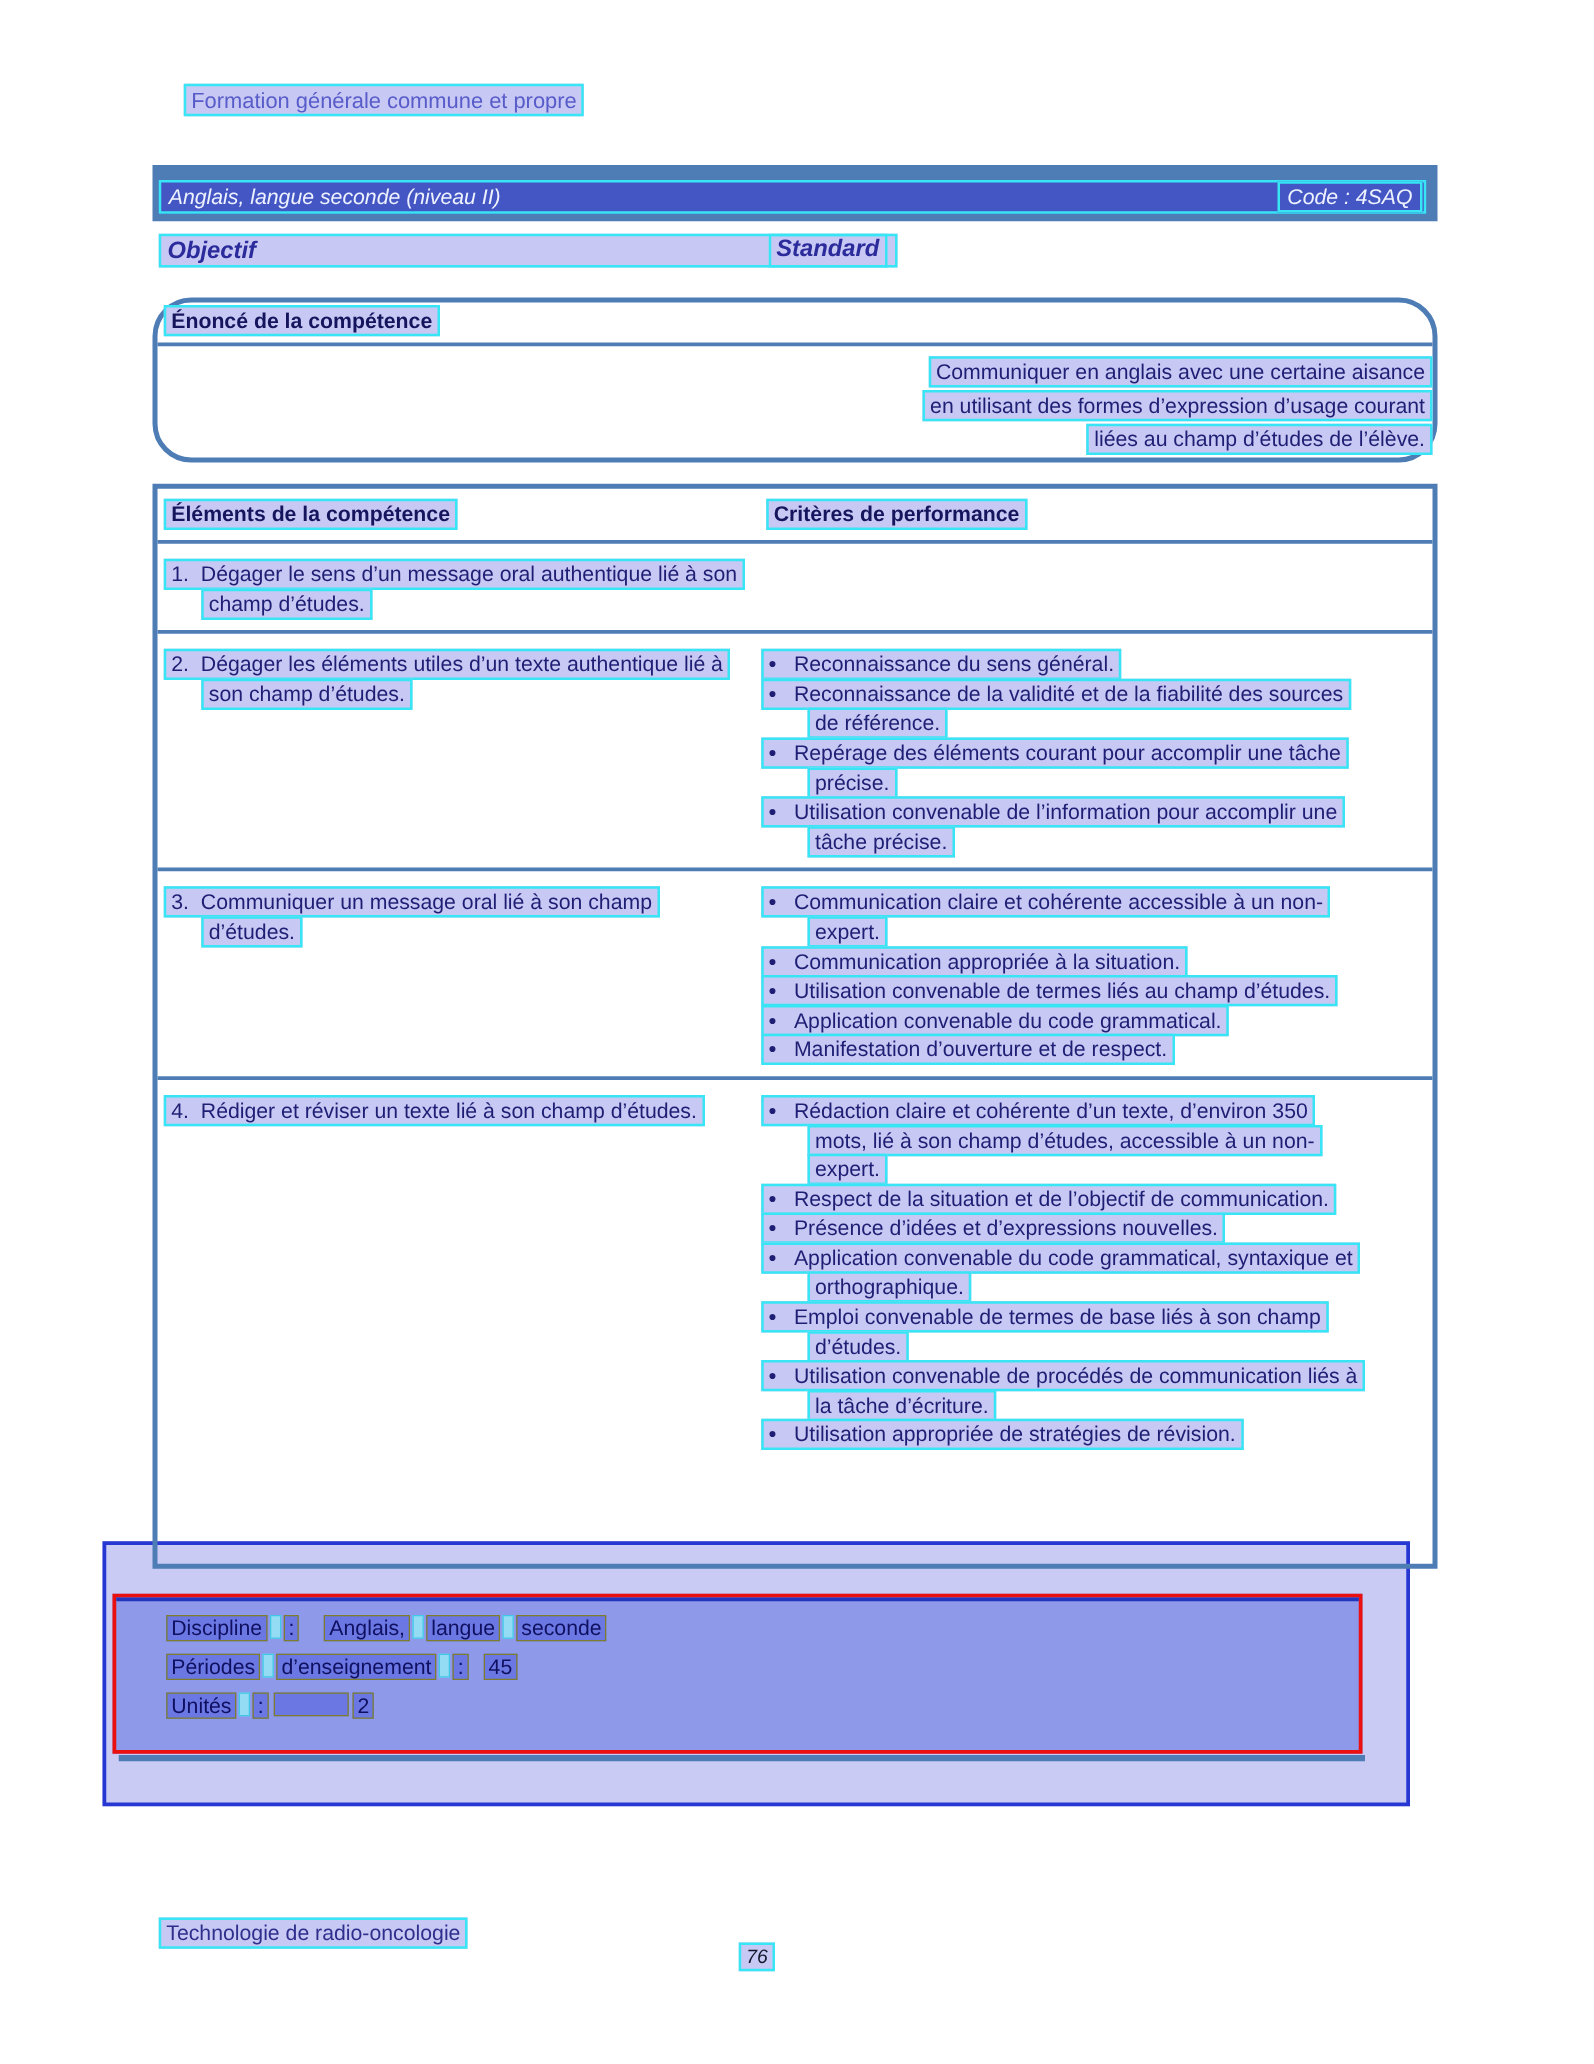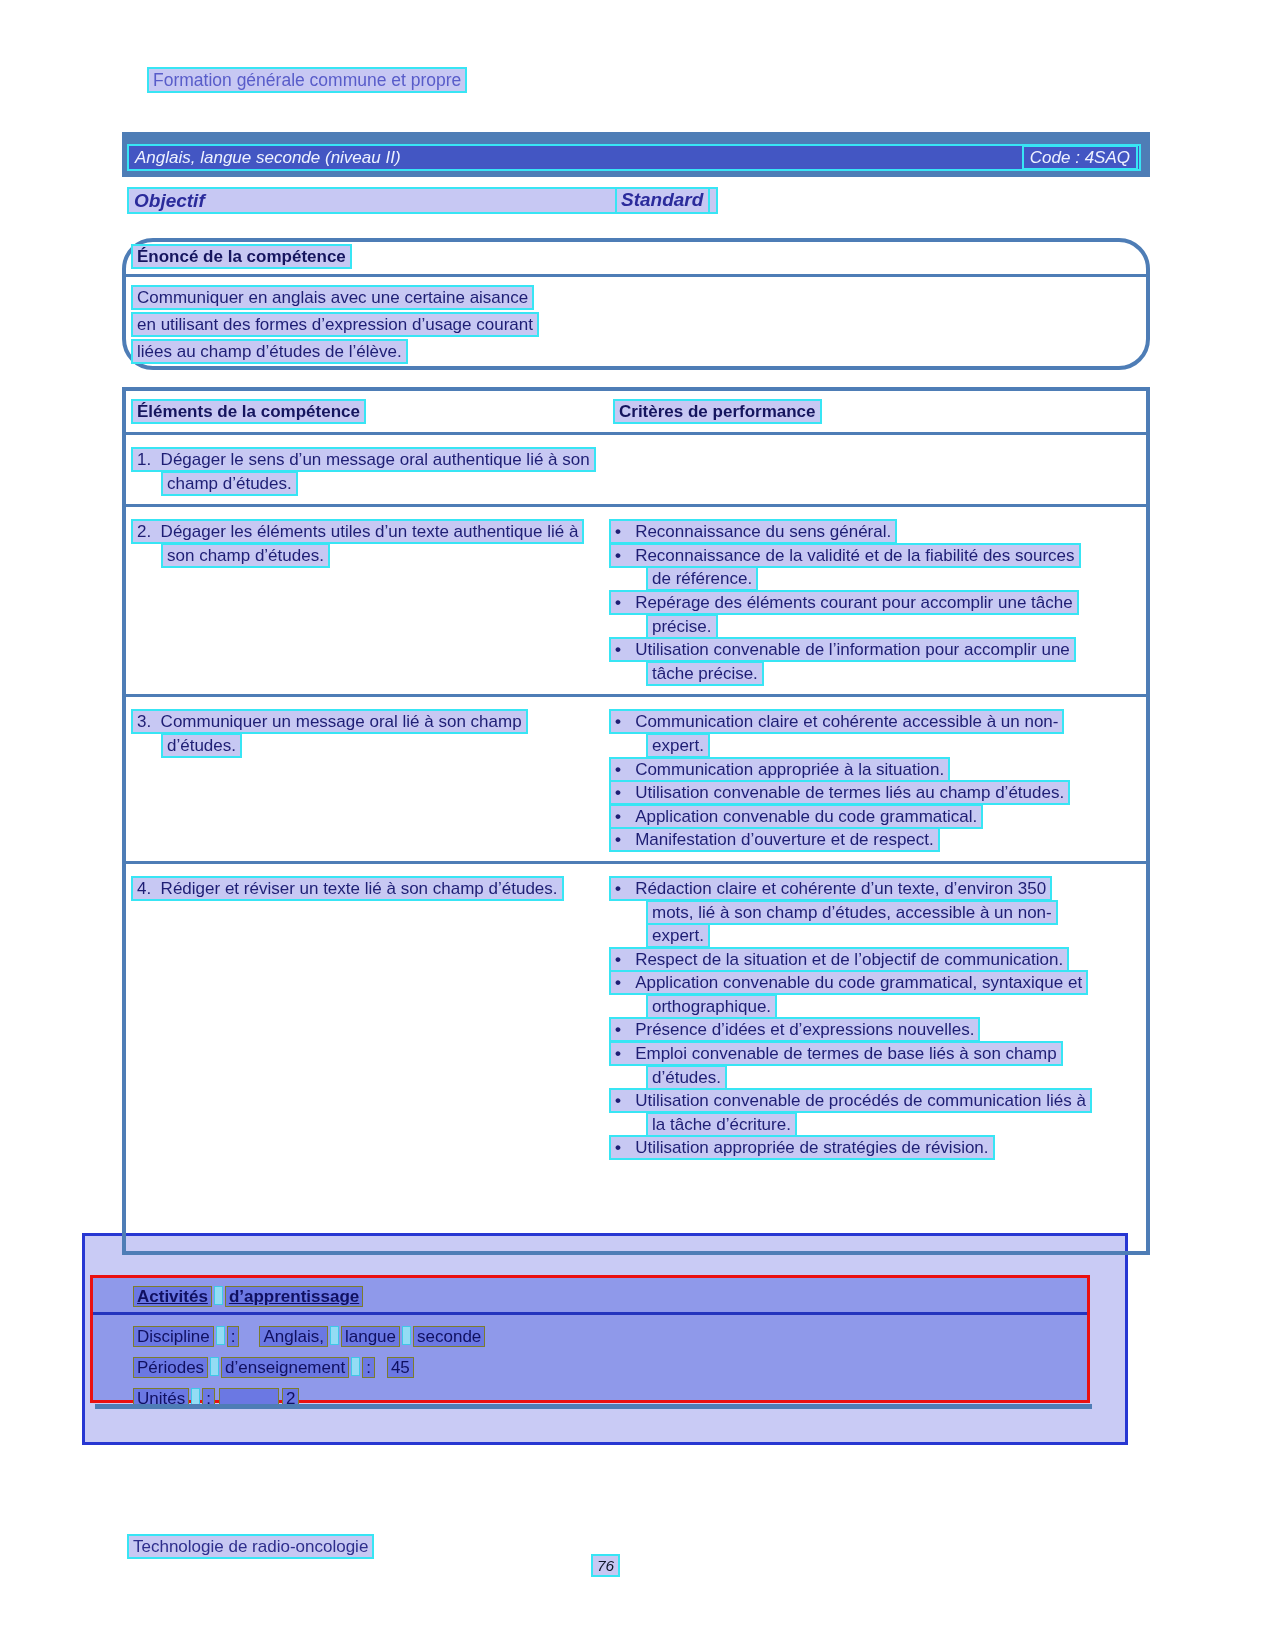--- a/index.html
+++ b/index.html
@@ -34,21 +34,21 @@
     font-size:19px;font-weight:bold;font-style:italic;color:#2b2b9b;
   }
   .objstd .obj{position:absolute;left:5px;top:1px;}
   .objstd .std{position:absolute;left:486px;top:-2px;border:2px solid #38e5f4;padding:0 5px 1px 4px;}
   
   .bluebox{position:absolute;left:122px;width:1028px;border:4px solid #4e7db6;box-sizing:border-box;}
   .enonce{top:238px;height:132px;background:#ffffff;border-radius:31px;}
   .enonce-head{padding:5px 0 0 5px;}
   .enonce-div{height:3px;background:#4e7db6;margin-top:7px;}
   .enonce-body{padding:9px 0 0 5px;}
-  .enonce-line{margin-bottom:4px;line-height:23px;font-size:17px;}
+  .enonce-line{margin-bottom:4px;line-height:23px;font-size:17px;text-align:right;}
   
   .elements{top:387px;height:868px;background:transparent;}
   .tbl-head{display:grid;grid-template-columns:482px 1fr;padding:11px 0 10px 5px;border-bottom:3px solid #4e7db6;}
   .trow{display:grid;grid-template-columns:478px 1fr;padding:13px 0 9px 5px;}
   .trow + .trow{border-top:3px solid #4e7db6;}
   .cell-left{padding-right:14px;line-height:23.6px;font-size:17px;}
   .elem{padding-left:30px;text-indent:-30px;}
   .cell-right{padding-right:58px;line-height:23.6px;font-size:17px;}
   .crit{padding-left:37px;text-indent:-37px;}
   .crit .hl::before{content:"\2022\00a0\00a0\00a0";font-weight:bold;}
@@ -143,33 +143,30 @@
       </div>
     </div>
 
     <div class="trow">
       <div class="cell-left">
         <div class="elem"><span class="hl">4.&nbsp;&nbsp;Rédiger et réviser un texte lié à son champ d’études.</span></div>
       </div>
       <div class="cell-right">
         <div class="crit"><span class="hl">Rédaction claire et cohérente d’un texte, d’environ 350 mots, lié à son champ d’études, accessible à un non-expert.</span></div>
         <div class="crit"><span class="hl">Respect de la situation et de l’objectif de communication.</span></div>
+        <div class="crit"><span class="hl">Présence d’idées et d’expressions nouvelles.</span></div>
         <div class="crit"><span class="hl">Application convenable du code grammatical, syntaxique et orthographique.</span></div>
-        <div class="crit"><span class="hl">Présence d’idées et d’expressions nouvelles.</span></div>
         <div class="crit"><span class="hl">Emploi convenable de termes de base liés à son champ d’études.</span></div>
         <div class="crit"><span class="hl">Utilisation convenable de procédés de communication liés à la tâche d’écriture.</span></div>
         <div class="crit"><span class="hl">Utilisation appropriée de stratégies de révision.</span></div>
       </div>
     </div>
   </div>
 
   <div class="red-box">
-    <div class="act-title-row">
-      <span class="act-title"><i class="wb">Activités</i><i class="gapx"></i><i class="wb">d’apprentissage</i></span>
-    </div>
     <div class="act-divider"></div>
     <div class="act-body">
       <div class="act-row">
         <span><i class="wb">Discipline</i><i class="gapx"></i><i class="wb">:</i></span><span class="v1"><i class="wb">Anglais,</i><i class="gapx"></i><i class="wb">langue</i><i class="gapx"></i><i class="wb">seconde</i></span>
       </div>
       <div class="act-row">
         <span><i class="wb">Périodes</i><i class="gapx"></i><i class="wb">d’enseignement</i><i class="gapx"></i><i class="wb">:</i></span><span class="v2"><i class="wb">45</i></span>
       </div>
       <div class="act-row">
         <span><i class="wb">Unités</i><i class="gapx"></i><i class="wb">:</i></span><i class="wb tabbox"></i><span class="v3"><i class="wb">2</i></span>

